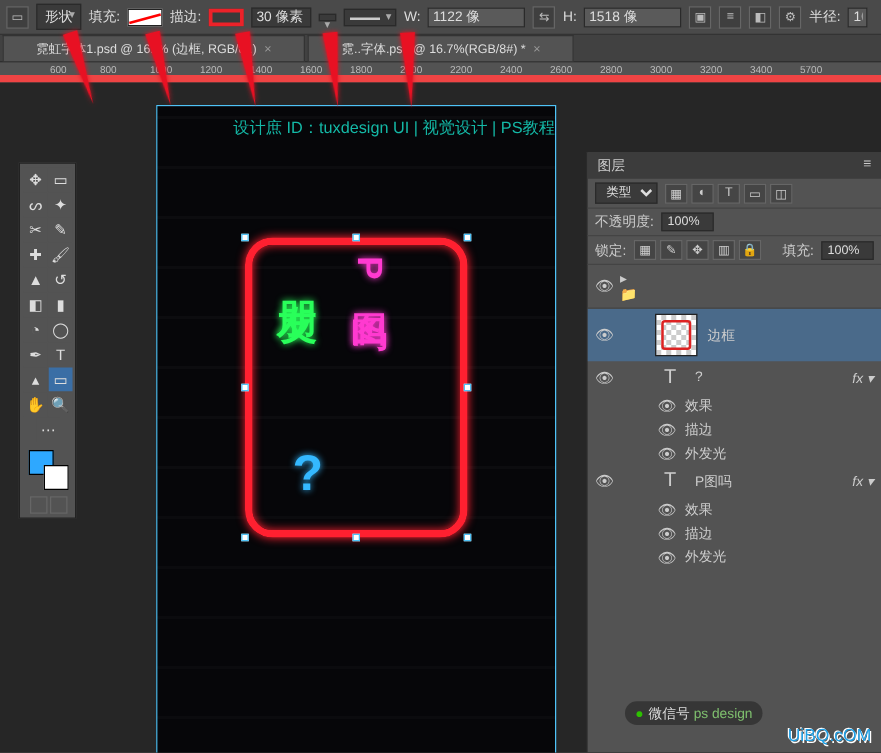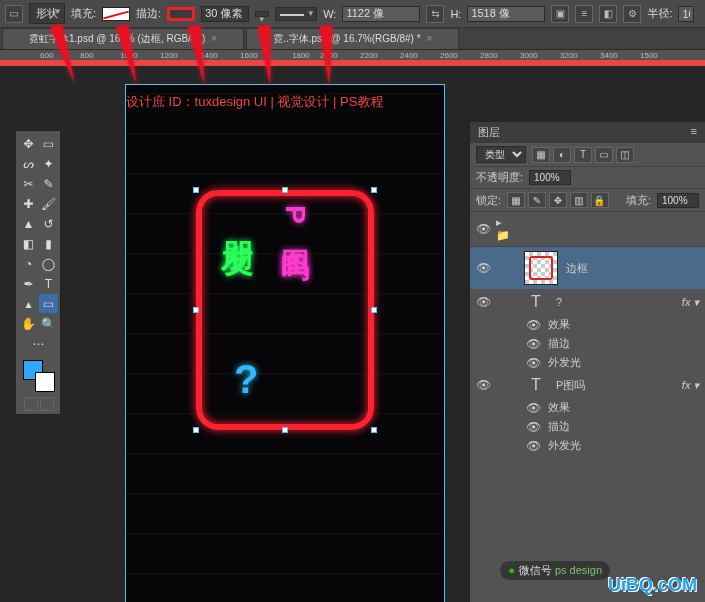--- a/index.html
+++ b/index.html
@@ -26,21 +26,21 @@
 .tools{position:absolute;left:15px;top:130px;width:46px;background:#535353;border:1px solid #222;padding:3px;display:grid;grid-template-columns:1fr 1fr;gap:1px}
 .tools .t{width:19px;height:19px;background:#535353;display:flex;align-items:center;justify-content:center;font-size:12px;color:#ddd;cursor:pointer}
 .tools .t.sel{background:#3a6ea5}
 .tools .swatches{grid-column:1/3;height:36px;position:relative;margin-top:4px}
 .sw-fg{width:20px;height:20px;background:#2ea8ff;border:1px solid #000;position:absolute;left:4px;top:2px}
 .sw-bg{width:20px;height:20px;background:#fff;border:1px solid #000;position:absolute;left:16px;top:14px}
 .tools .bot{grid-column:1/3;display:flex;gap:2px;justify-content:center;margin-top:2px}
 .tools .bot div{width:14px;height:14px;border:1px solid #666}
 .canvas{position:absolute;left:125px;top:18px;width:320px;height:530px;background:#0a0a0f;border:1px solid #4fc3f7}
 .brick{position:absolute;inset:0;background:repeating-linear-gradient(0deg,#000 0 38px,#111 38px 40px),repeating-linear-gradient(90deg,#000 0 78px,#111 78px 80px);opacity:.35}
-.wm{position:absolute;left:0;right:0;top:8px;text-align:left;color:#ef4444;font-size:13px}
+.wm{position:absolute;left:12px;right:0;top:8px;text-align:right;color:#14b8a6;font-size:13px}
 .neon-box{position:absolute;left:70px;top:105px;width:178px;height:240px;border:6px solid #ff2030;border-radius:22px;box-shadow:0 0 8px #ff2030,inset 0 0 8px #ff2030}
 .handle{width:6px;height:6px;background:#fff;border:1px solid #4fc3f7;position:absolute}
 .txt{position:absolute;font-size:32px;font-weight:bold;writing-mode:vertical-rl;letter-spacing:4px}
 .t1{color:#29ff5a;text-shadow:0 0 6px #29ff5a;left:90px;top:130px}
 .t2{color:#ff3ad0;text-shadow:0 0 6px #ff3ad0;left:150px;top:120px;font-size:28px}
 .t3{color:#34b8ff;text-shadow:0 0 6px #34b8ff;left:108px;top:272px;writing-mode:horizontal-tb;font-size:40px}
 .layers{position:absolute;right:0;top:56px;width:236px;bottom:0;background:#535353;border-left:1px solid #222}
 .layers .hd{background:#3c3c3c;padding:3px 8px;font-size:11px;display:flex;justify-content:space-between}
 .layers .row{display:flex;align-items:center;gap:6px;padding:3px 6px;border-bottom:1px solid #444;font-size:11px}
 .layers select,.layers input{background:#3a3a3a;border:1px solid #2a2a2a;color:#ddd;font-size:10px;padding:1px 4px}
@@ -48,21 +48,21 @@
 .layers .icons span{width:18px;height:16px;border:1px solid #666;background:#454545;display:flex;align-items:center;justify-content:center;font-size:10px}
 .layers .list{overflow:auto}
 .lyr{display:flex;align-items:center;padding:4px 6px;gap:8px;font-size:11px}
 .lyr.sel{background:#4a6a8a}
 .eye{width:14px;text-align:center;font-size:12px}
 .thumb{width:34px;height:34px;background:repeating-conic-gradient(#ccc 0 25%,#fff 0 50%) 0 0/8px 8px;border:1px solid #222;position:relative}
 .thumb.border::after{content:"";position:absolute;inset:4px;border:2px solid #d22;border-radius:3px}
 .fx-sub{padding:2px 6px 2px 56px;font-size:11px;display:flex;align-items:center;gap:8px}
 .fx-sub .eye{width:14px}
 .arrow{position:absolute;width:0;height:0;border-left:6px solid transparent;border-right:6px solid transparent;border-top:60px solid #e81123;transform-origin:top center;z-index:50;filter:drop-shadow(0 0 2px #e81123)}
-.watermark{position:absolute;right:8px;bottom:6px;font-size:18px;font-weight:bold;color:#1ea0e6;text-shadow:1px 1px 0 #fff,-1px -1px 0 #fff}
+.watermark{position:absolute;right:8px;bottom:6px;font-size:14px;font-weight:normal;color:#1ea0e6;text-shadow:1px 1px 0 #fff,-1px -1px 0 #fff}
 .wechat{position:absolute;right:95px;bottom:22px;font-size:11px;color:#dcdcdc;background:rgba(0,0,0,.35);padding:2px 8px;border-radius:10px}
 .wechat::before{content:"●";color:#2dc100;margin-right:4px}
 </style>
 </head>
 <body>
 
 <div class="topbar">
   <div class="ic">▭</div>
   <div class="sel">形状</div>
   <span class="lbl">填充:</span>
@@ -90,30 +90,30 @@
   <div class="tab"><span>霓..字体.psd @ 16.7%(RGB/8#) *</span><span class="cl">×</span></div>
 </div>
 
 <div class="ruler-h">
   <span style="left:40px">600</span>
     <span style="left:80px">800</span>
   <span style="left:120px">1000</span>
     <span style="left:160px">1200</span>
   <span style="left:200px">1400</span>
     <span style="left:240px">1600</span>
-  <span style="left:292px">1800</span>
+  <span style="left:280px">1800</span>
     <span style="left:320px">2000</span>
   <span style="left:360px">2200</span>
     <span style="left:400px">2400</span>
   <span style="left:440px">2600</span>
     <span style="left:480px">2800</span>
   <span style="left:520px">3000</span>
     <span style="left:560px">3200</span>
   <span style="left:600px">3400</span>
-    <span style="left:640px">1500</span>
+    <span style="left:640px">5700</span>
 </div>
 
 <div class="work">
 
   <div class="arrow" style="left:50px;top:-40px;transform:rotate(-18deg)"></div>
   <div class="arrow" style="left:116px;top:-40px;transform:rotate(-14deg)"></div>
   <div class="arrow" style="left:188px;top:-40px;transform:rotate(-10deg)"></div>
   <div class="arrow" style="left:258px;top:-40px;transform:rotate(-6deg)"></div>
   <div class="arrow" style="left:320px;top:-40px;transform:rotate(-3deg)"></div>
 

